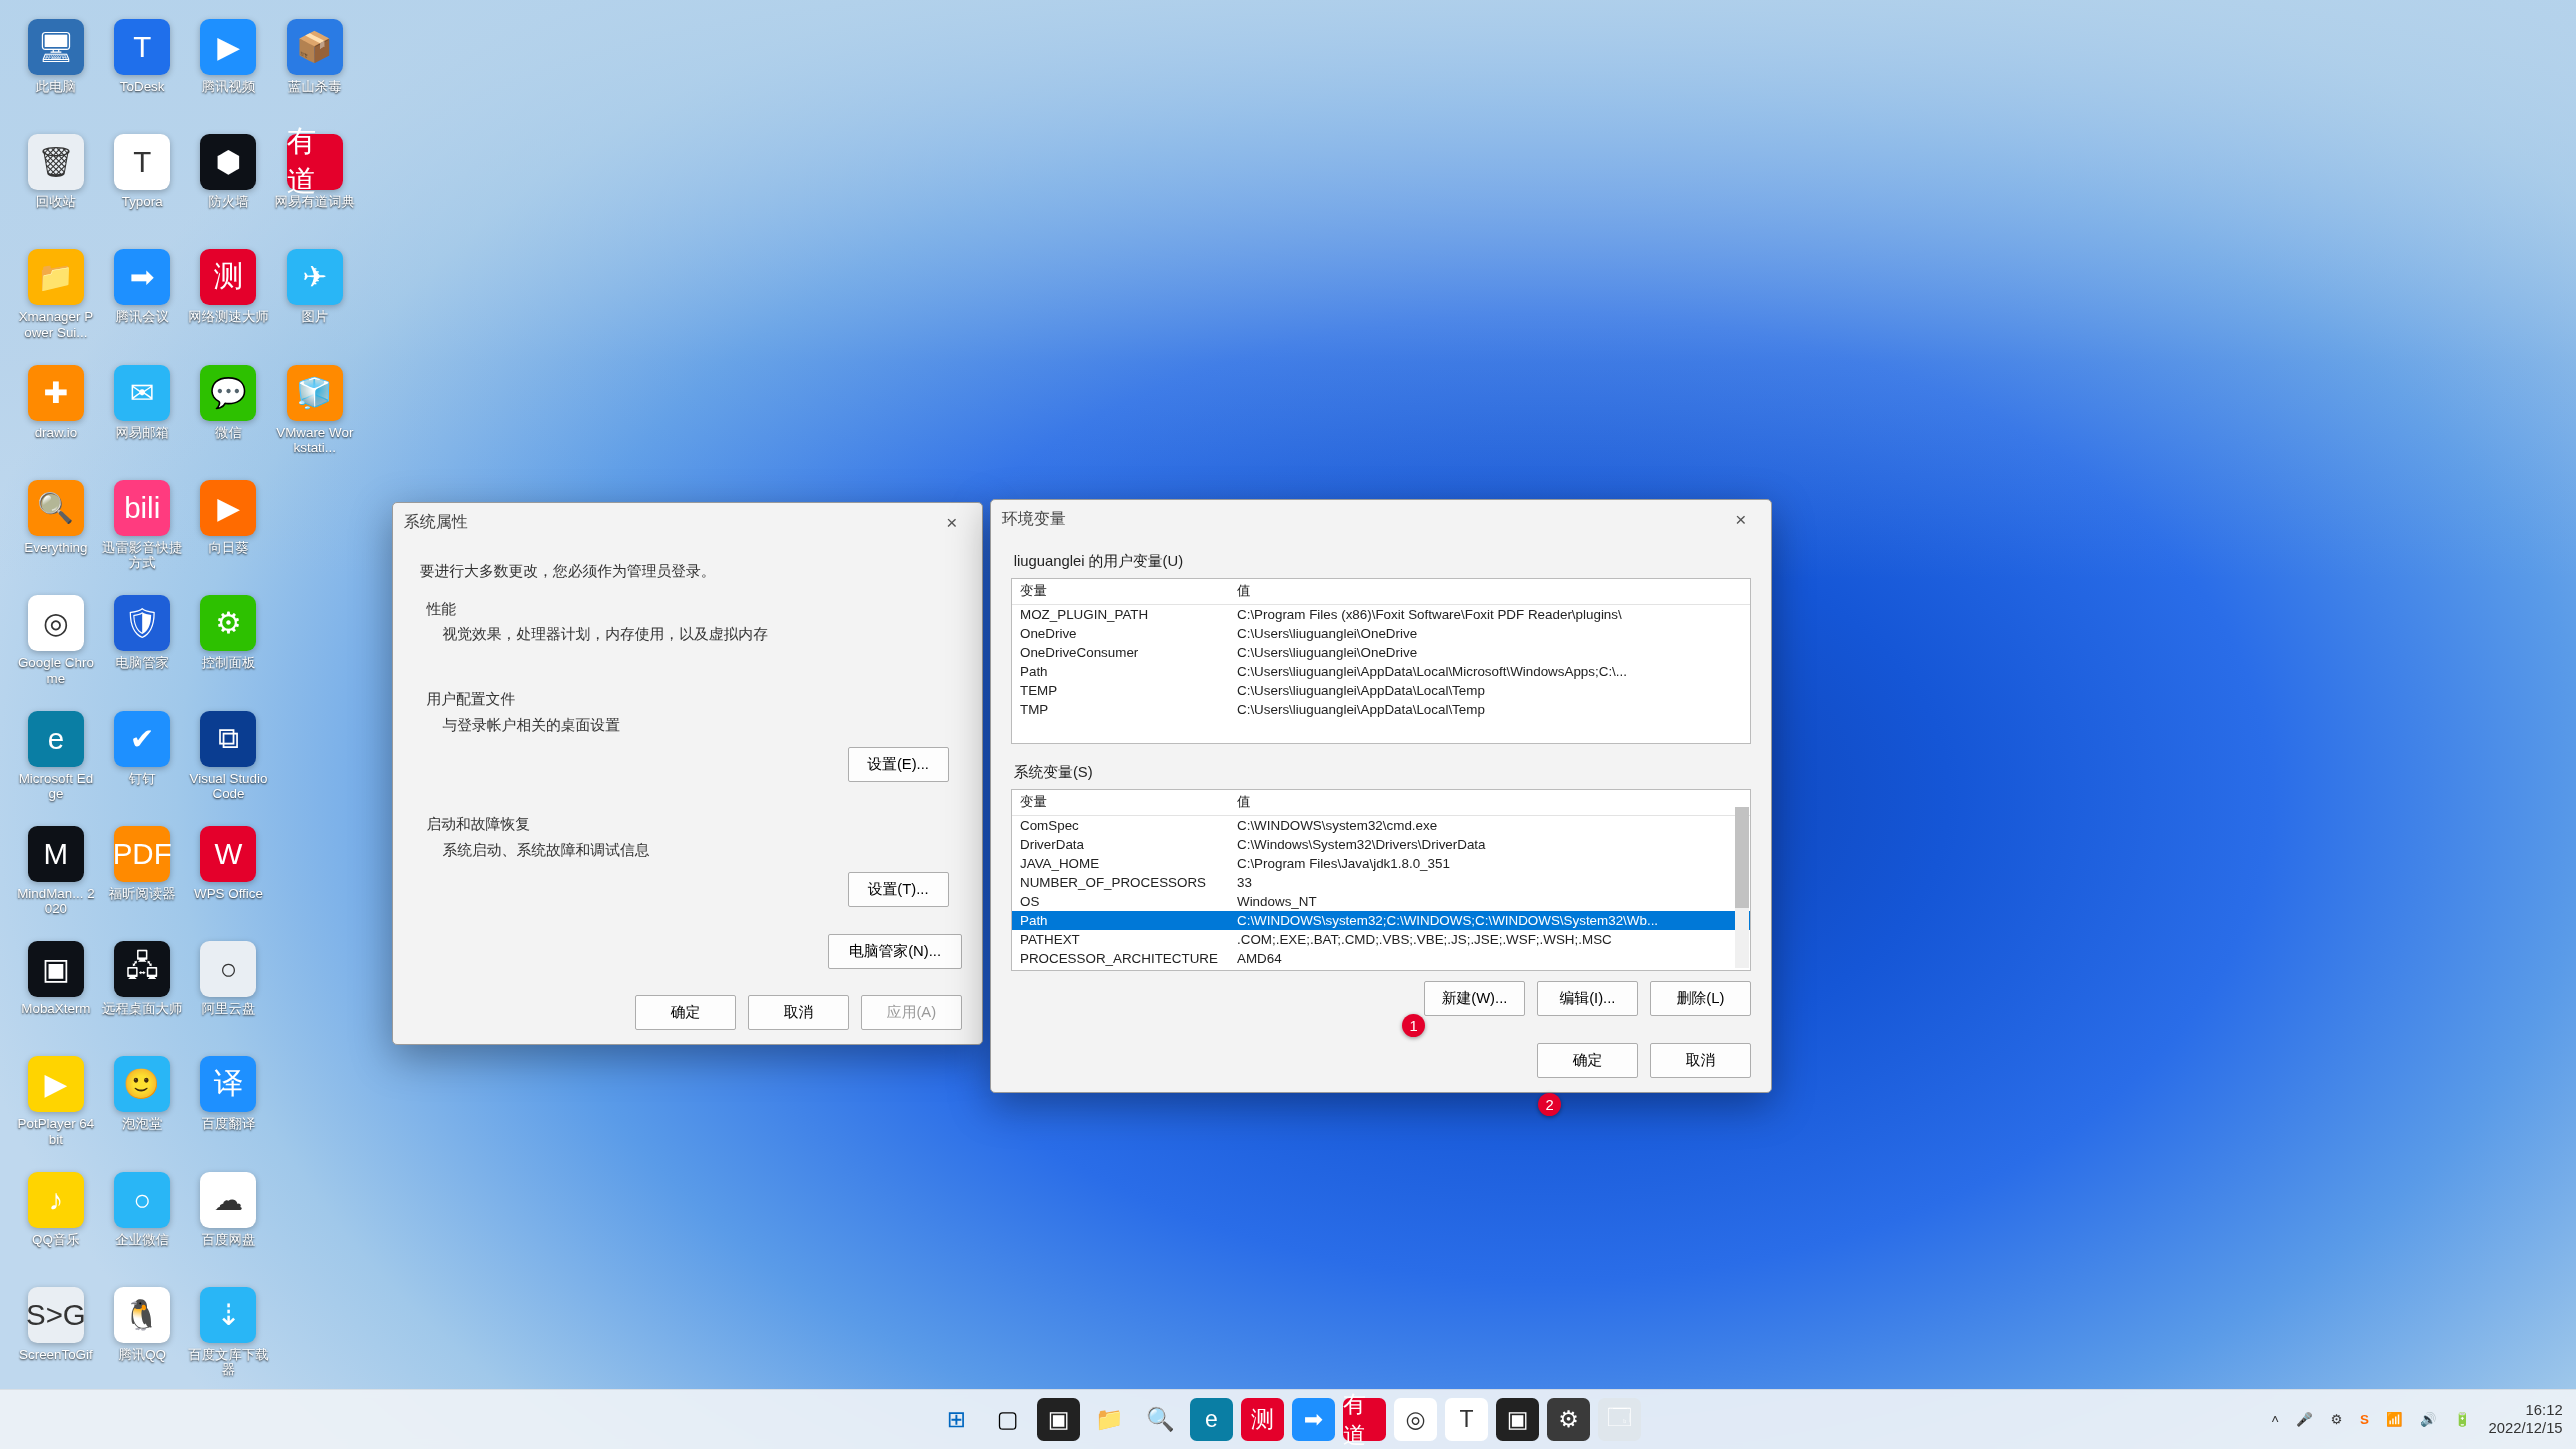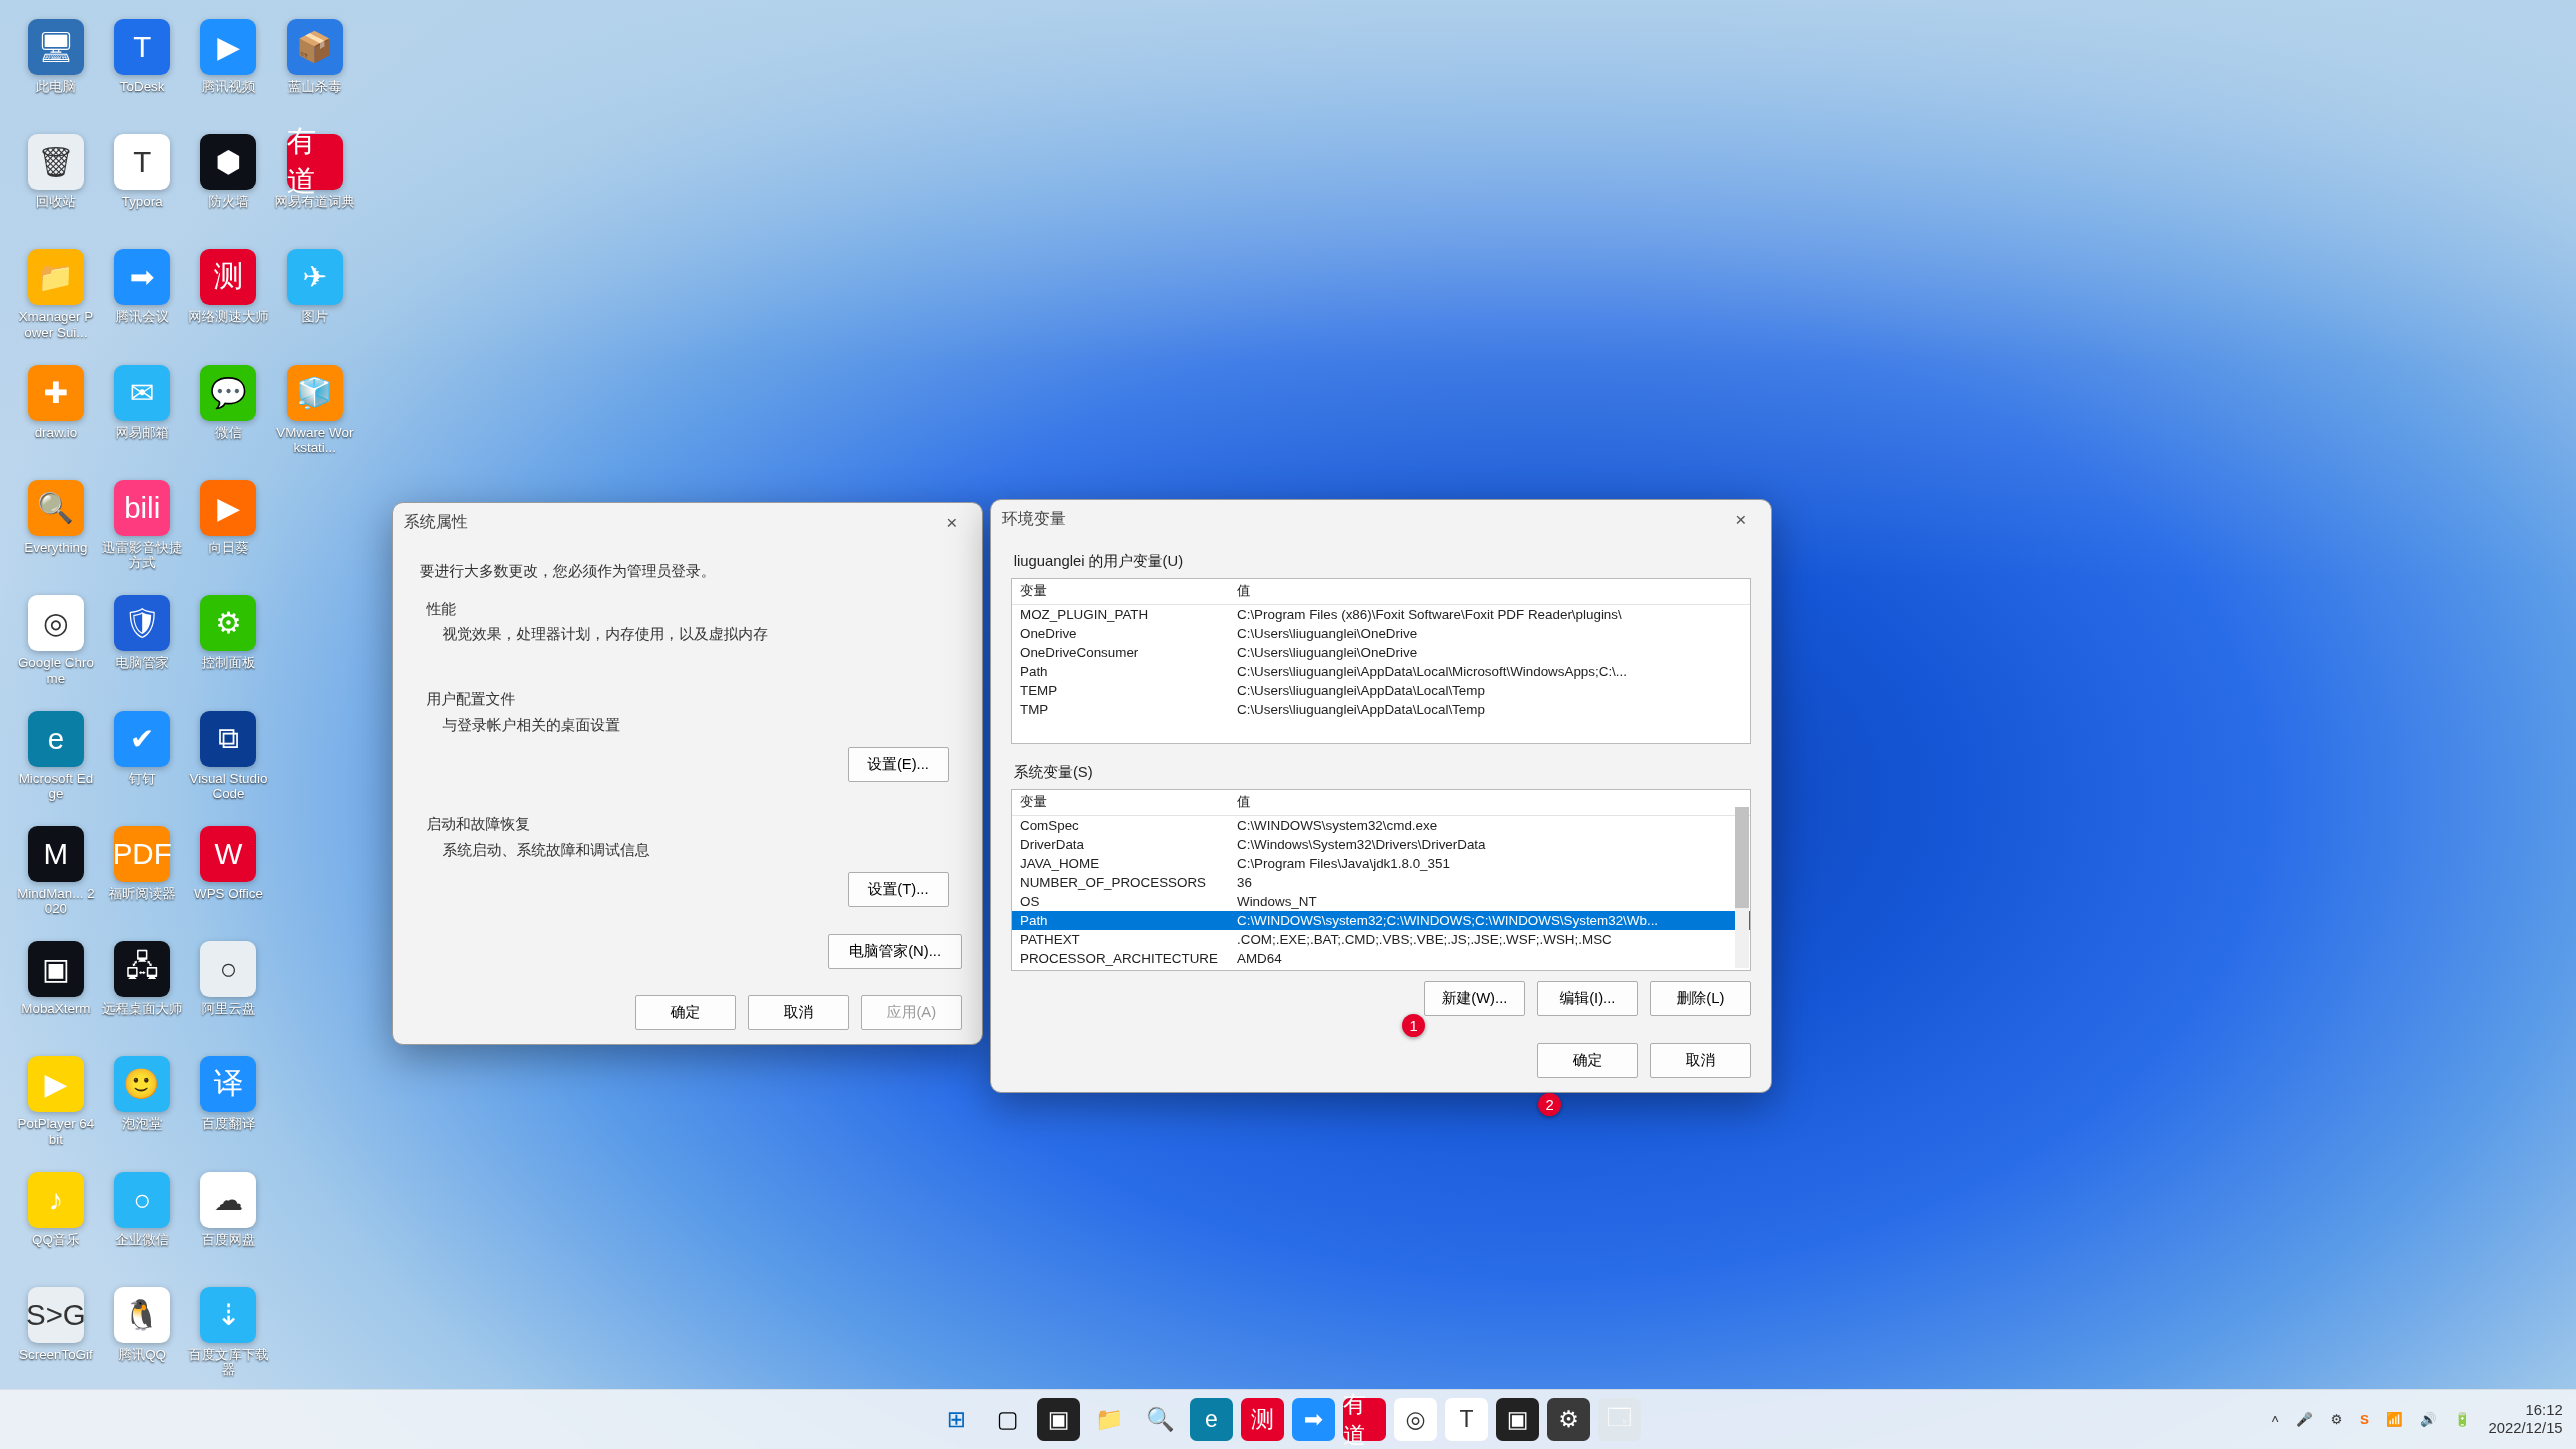--- a/index.html
+++ b/index.html
@@ -3,21 +3,21 @@
 <meta charset="utf-8">
 <style>
 html,body{margin:0;padding:0;width:2576px;height:1449px;overflow:hidden;font-family:"Microsoft YaHei","Segoe UI",sans-serif;background:#89b4d8;}
 #wall{position:absolute;inset:0;background:radial-gradient(ellipse 1610px 1073px at 60% 55%,#0b3fb0 0%,#1556d6 25%,#2a6de8 45%,#5a9be8 65%,#a0c8ea 85%,#bfd8ee 100%);}
 #wall::before{content:"";position:absolute;inset:0;background:linear-gradient(180deg,rgba(180,210,235,.9) 0%,rgba(160,195,225,.2) 25%,transparent 40%);}
 .icons{position:absolute;top:13.4px;left:13.4px;display:grid;grid-template-columns:repeat(4,85px);grid-auto-rows:114px;gap:1.3px 1.3px;z-index:1;}
 .di{display:flex;flex-direction:column;align-items:center;justify-content:flex-start;cursor:pointer;padding-top:5.4px;}
 .di .ic{width:56px;height:56px;border-radius:9.4px;display:flex;align-items:center;justify-content:center;font-size:29.5px;color:#fff;box-shadow:0 2px 6.7px rgba(0,0,0,.25);}
 .di .lbl{color:#fff;font-size:13.4px;text-align:center;margin-top:4px;text-shadow:0 0.7px 2px rgba(0,0,0,.9);max-width:81px;line-height:1.15;word-break:break-all;}
 
-.win{position:absolute;background:#f3f3f3;border:0.7px solid #9a9a9a;box-shadow:0 12px 40px rgba(0,0,0,.35);border-radius:11px;z-index:10;}
+.win{position:absolute;background:#f3f3f3;border:0.7px solid #9a9a9a;box-shadow:0 12px 40px rgba(0,0,0,.35);border-radius:5px;z-index:10;}
 .titlebar{height:39px;display:flex;align-items:center;padding:0 10.7px;font-size:16px;color:#444;}
 .titlebar .ttl{flex:1;}
 .closex{width:39px;text-align:center;font-size:19px;color:#555;cursor:pointer;}
 .tabs{display:flex;gap:0;padding:0 13.4px;font-size:14.8px;color:#333;border-bottom:0.7px solid #ccc;}
 .tab{padding:8px 12px;cursor:pointer;}
 .tab.active{border:0.7px solid #bbb;border-bottom:1.3px solid #f3f3f3;margin-bottom:-0.7px;background:#f3f3f3;border-radius:2.7px 2.7px 0 0;}
 .body{padding:13.4px 20px 13.4px 20px;font-size:14.8px;color:#333;}
 .grp{border:0.7px solid #ccc;border-radius:2px;padding:12px 13.4px 14.8px 13.4px;margin-top:16px;position:relative;}
 .grp .gt{font-size:14.8px;margin-bottom:6.7px;}
 .grp .gd{font-size:14.8px;margin:4px 0 12px 16px;color:#333;}
@@ -319,21 +319,21 @@
           <div class="row">
             <div class="c-var">DriverData</div>
             <div class="c-val">C:\Windows\System32\Drivers\DriverData</div>
           </div>
           <div class="row">
             <div class="c-var">JAVA_HOME</div>
             <div class="c-val">C:\Program Files\Java\jdk1.8.0_351</div>
           </div>
           <div class="row">
             <div class="c-var">NUMBER_OF_PROCESSORS</div>
-            <div class="c-val">36</div>
+            <div class="c-val">33</div>
           </div>
           <div class="row">
             <div class="c-var">OS</div>
             <div class="c-val">Windows_NT</div>
           </div>
           <div class="row sel">
             <div class="c-var">Path</div>
             <div class="c-val">C:\WINDOWS\system32;C:\WINDOWS;C:\WINDOWS\System32\Wb...</div>
           </div>
           <div class="row">

